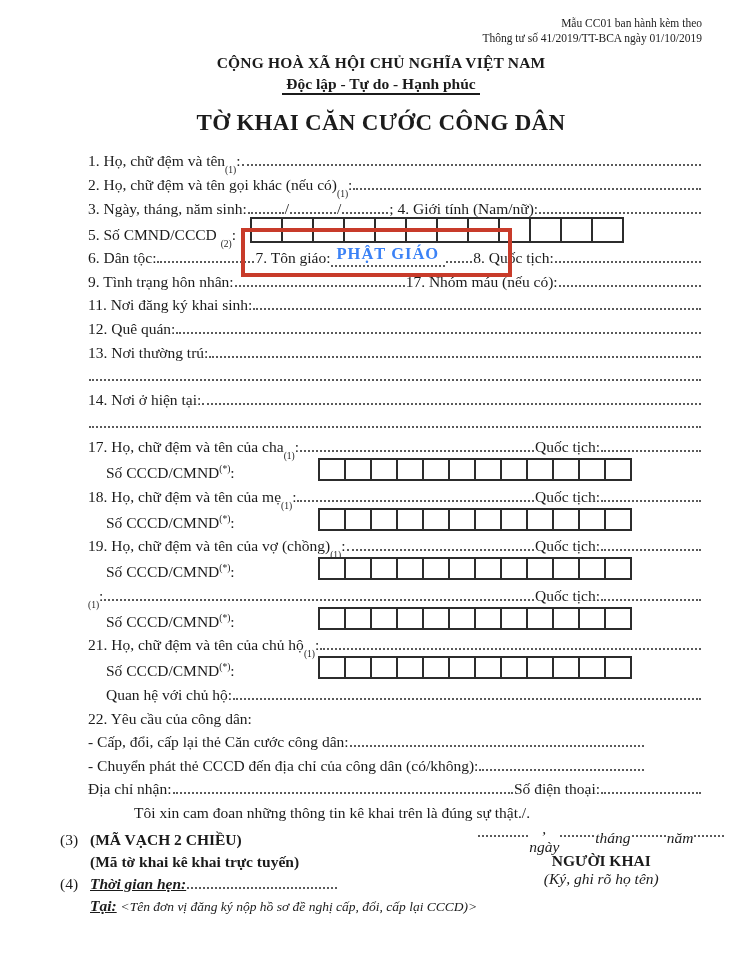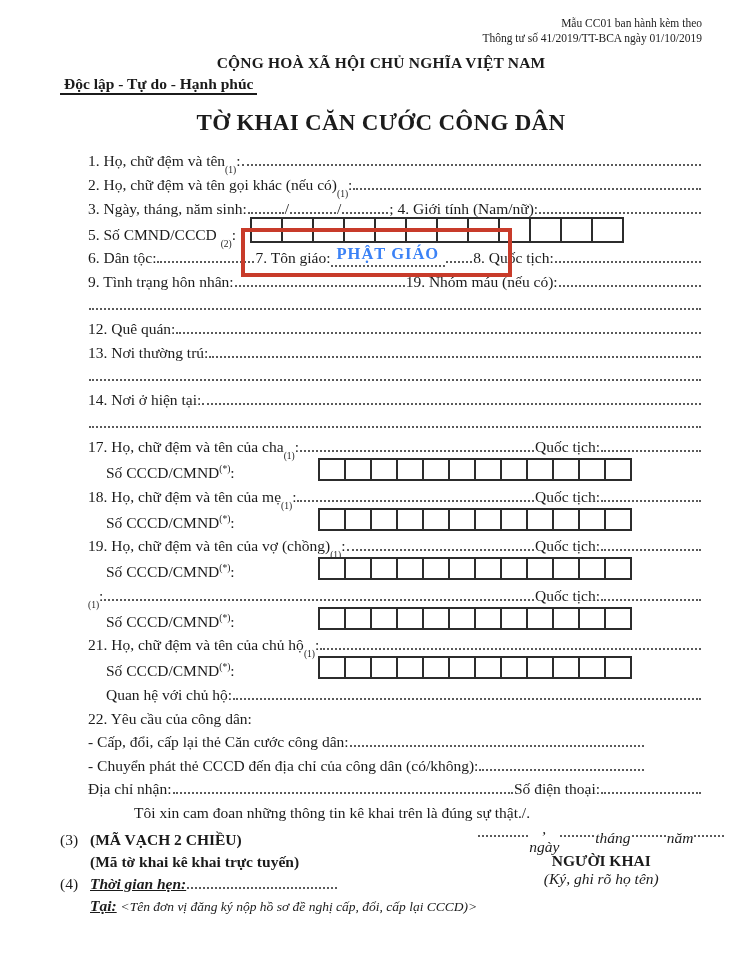--- a/index.html
+++ b/index.html
@@ -7,21 +7,21 @@
     width:742px;height:960px;position:relative;overflow:hidden;
     background:#ffffff;color:#1b1b1b;
     font-family:"Liberation Serif","DejaVu Serif",serif;
     font-size:15.5px;
   }
   .content{padding:16px 40px 0 60px;}
 
   
   .form-note{text-align:right;font-size:11.5px;line-height:1.3;color:#222;}
   .motto1{text-align:center;font-weight:bold;font-size:15.5px;margin-top:8px;letter-spacing:.2px;}
-  .motto2{margin-top:3px;}
+  .motto2{text-align:center;margin-top:3px;}
   .motto2 span{font-weight:bold;font-size:15.5px;border-bottom:2px solid #1b1b1b;padding:0 4px 1px;}
   .title{text-align:center;font-weight:bold;font-size:23px;margin:17px 0 11px;letter-spacing:.3px;}
 
   
   .row{display:flex;align-items:flex-end;height:23.6px;padding-left:28px;position:relative;}
   .row.sub{padding-left:46px;}
   .lbl{white-space:nowrap;}
   sup.fnote{font-size:9.5px;vertical-align:super;line-height:0;}
   .dots{flex:1 1 auto;border-bottom:2px dotted #5a5a5a;margin:0 1px 4px 1px;min-width:8px;}
   .dots.w26{flex:0 0 26px;} .dots.w36{flex:0 0 36px;} .dots.w46{flex:0 0 46px;}
@@ -129,25 +129,26 @@
       <span class="lbl">7. Tôn giáo:</span>
       <span class="religion-value">PHẬT GIÁO</span>
       <span class="dots w26"></span>
       <span class="lbl">8. Quốc tịch:</span>
       <span class="dots"></span>
     </div>
 
     <div class="row">
       <span class="lbl">9. Tình trạng hôn nhân:</span>
       <span class="dots w170"></span>
-      <span class="lbl">19. Nhóm máu (nếu có):</span>
-      <span class="dots"></span>
-    </div>
-
-    <div class="row">
+      <span class="lbl">17. Nhóm máu (nếu có):</span>
+      <span class="dots"></span>
+    </div>
+
+    <div class="row">
+      <span class="lbl">11. Nơi đăng ký khai sinh:</span>
       <span class="dots"></span>
     </div>
 
     <div class="row">
       <span class="lbl">12. Quê quán:</span>
       <span class="dots"></span>
     </div>
 
     <div class="row">
       <span class="lbl">13. Nơi thường trú:</span>

